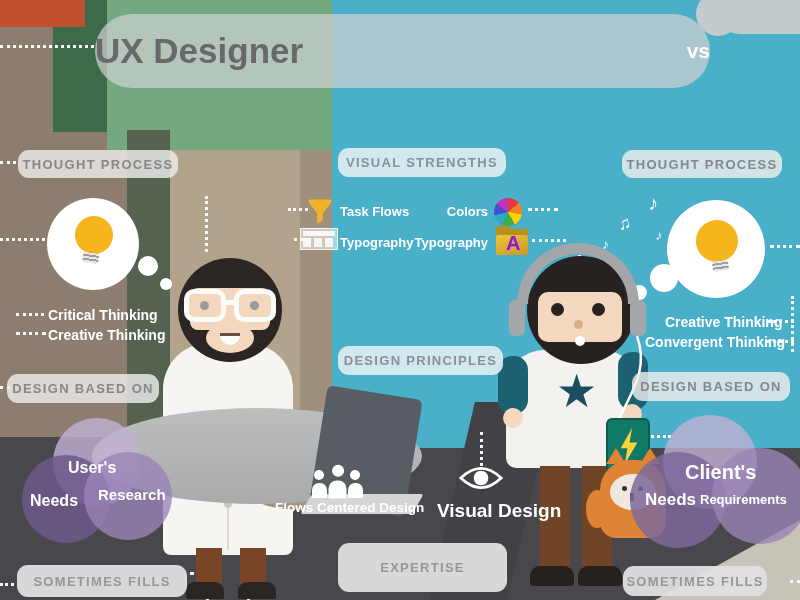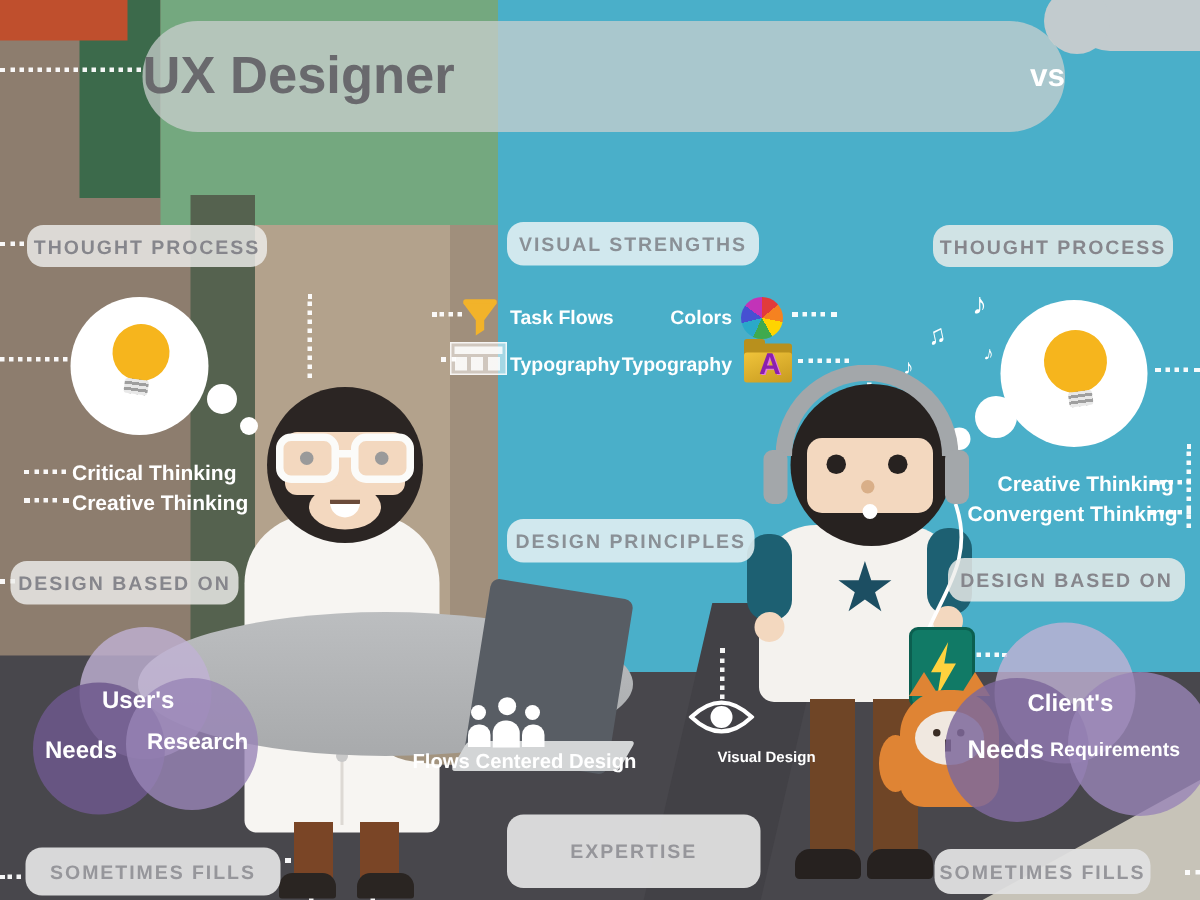--- a/index.html
+++ b/index.html
@@ -178,21 +178,21 @@
     <div class="vc" style="left:84px;top:452px;width:88px;height:88px;background:rgba(152,132,182,0.8);"></div>
     <span class="vlabel" style="left:68px;top:459px;font-size:16px;">User's</span>
     <span class="vlabel" style="left:30px;top:492px;font-size:16px;">Needs</span>
     <span class="vlabel" style="left:98px;top:486px;font-size:15px;">Research</span>
   </div>
 
   <div>
     <div class="vc" style="left:663px;top:415px;width:94px;height:94px;background:rgba(193,178,212,0.8);"></div>
     <div class="vc" style="left:630px;top:452px;width:96px;height:96px;background:rgba(126,105,155,0.85);"></div>
     <div class="vc" style="left:712px;top:448px;width:96px;height:96px;background:rgba(152,132,182,0.8);"></div>
-    <span class="vlabel" style="left:685px;top:461px;font-size:16px;text-align:right;">Client's</span>
+    <span class="vlabel" style="left:685px;top:461px;font-size:20px;text-align:right;">Client's</span>
     <span class="vlabel" style="left:645px;top:490px;font-size:17px;">Needs</span>
     <span class="vlabel" style="left:700px;top:492px;font-size:13px;">Requirements</span>
   </div>
 
   <div class="tag" style="left:18px;top:150px;width:160px;height:28px;">THOUGHT PROCESS</div>
   <div class="tag teal-bg" style="left:338px;top:148px;width:168px;height:29px;">VISUAL STRENGTHS</div>
   <div class="tag" style="left:622px;top:150px;width:160px;height:28px;">THOUGHT PROCESS</div>
   <div class="tag" style="left:7px;top:374px;width:152px;height:29px;">DESIGN BASED ON</div>
   <div class="tag teal-bg" style="left:338px;top:346px;width:165px;height:29px;">DESIGN PRINCIPLES</div>
   <div class="tag" style="left:632px;top:372px;width:158px;height:29px;">DESIGN BASED ON</div>
@@ -226,15 +226,15 @@
   <div class="abs" style="left:308px;top:464px;width:58px;height:34px;display:flex;align-items:flex-end;justify-content:center;">
     <span class="person"></span>
       <span class="person mid"></span>
       <span class="person"></span>
   </div>
   <span class="wt" style="left:275px;top:500px;width:135px;text-align:center;font-size:13.5px;">Flows Centered Design</span>
   <svg class="abs" style="left:459px;top:464px;" width="44" height="28" viewBox="0 0 48 28">
     <path d="M2 14 Q24 -7 46 14 Q24 35 2 14 Z" fill="none" stroke="#fff" stroke-width="3"></path>
     <circle cx="24" cy="14" r="8" fill="#fff"></circle>
   </svg>
-  <span class="wt" style="left:437px;top:500px;width:100px;text-align:center;font-size:10px;margin-left:24px;">Visual Design</span>
+  <span class="wt" style="left:437px;top:500px;width:100px;text-align:center;font-size:19px;">Visual Design</span>
 
 </div>
 
 </body></html>

